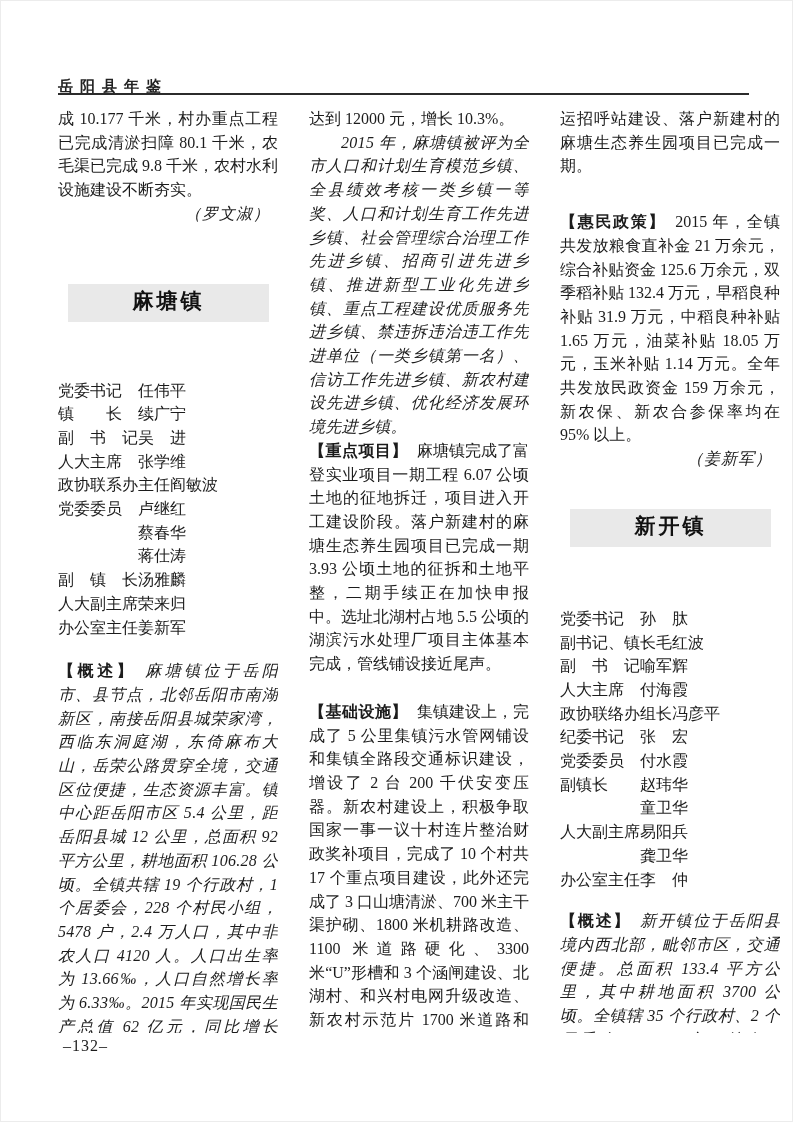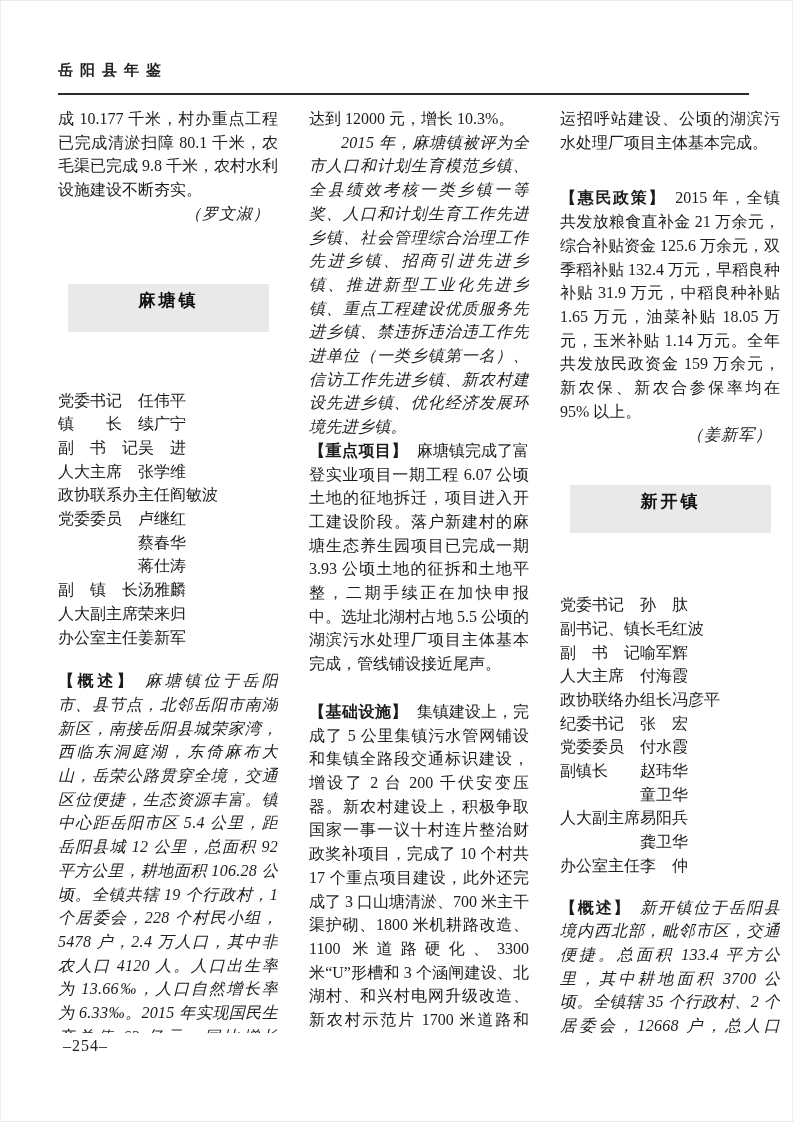--- a/index.html
+++ b/index.html
@@ -10,21 +10,21 @@
     background: #ffffff;
     box-sizing: border-box;
     border: 1px solid #ececec;
     font-family: "Liberation Serif", "DejaVu Serif", serif;
     color: #1c1c1c;
     overflow: hidden;
   }
   .running-head {
     position: absolute;
     left: 57px;
-    top: 60px;
+    top: 76px;
     font-family: "Liberation Sans", "DejaVu Sans", sans-serif;
     font-weight: bold;
     font-size: 15px;
     letter-spacing: 7px;
     color: #222;
   }
   .head-rule {
     position: absolute;
     left: 57px;
     top: 92px;
@@ -61,26 +61,26 @@
   }
   .seclabel {
     font-family: "Liberation Sans", "DejaVu Sans", sans-serif;
     font-weight: bold;
     font-style: normal;
     letter-spacing: 0.5px;
     margin-right: 9px;
   }
   .townbox {
     background: #e9e9e9;
-    height: 48px;
+    height: 38px;
     line-height: 33px;
     text-align: center;
     font-family: "Liberation Sans", "DejaVu Sans", sans-serif;
     font-weight: bold;
-    font-size: 17px;
+    font-size: 21px;
     letter-spacing: 3px;
     color: #111;
   }
   .roster { }
   .roster-row { display: flex; line-height: 23.7px; }
   .roster-label { flex: 0 0 80px; white-space: nowrap; }
   .roster-name { white-space: nowrap; }
   
   .c1-townbox { margin: 58px 9px 0 10px; }
   .c1-roster { margin-top: 57px; }
@@ -163,21 +163,21 @@
     </div>
 
     <div class="col">
       <p>达到 12000 元，增长 10.3%。</p>
       <p class="kai indent">2015 年，麻塘镇被评为全市人口和计划生育模范乡镇、全县绩效考核一类乡镇一等奖、人口和计划生育工作先进乡镇、社会管理综合治理工作先进乡镇、招商引进先进乡镇、推进新型工业化先进乡镇、重点工程建设优质服务先进乡镇、禁违拆违治违工作先进单位（一类乡镇第一名）、信访工作先进乡镇、新农村建设先进乡镇、优化经济发展环境先进乡镇。</p>
       <p class="c2-sec1"><span class="seclabel">【重点项目】</span><span>麻塘镇完成了富登实业项目一期工程 6.07 公顷土地的征地拆迁，项目进入开工建设阶段。落户新建村的麻塘生态养生园项目已完成一期 3.93 公顷土地的征拆和土地平整，二期手续正在加快申报中。选址北湖村占地 5.5 公顷的湖滨污水处理厂项目主体基本完成，管线铺设接近尾声。</span></p>
       <p class="c2-sec2"><span class="seclabel">【基础设施】</span><span>集镇建设上，完成了 5 公里集镇污水管网铺设和集镇全路段交通标识建设，增设了 2 台 200 千伏安变压器。新农村建设上，积极争取国家一事一议十村连片整治财政奖补项目，完成了 10 个村共 17 个重点项目建设，此外还完成了 3 口山塘清淤、700 米主干渠护砌、1800 米机耕路改造、1100 米道路硬化、3300 米“U”形槽和 3 个涵闸建设、北湖村、和兴村电网升级改造、新农村示范片 1700 米道路和 280 个庭院绿化、岳荣公路两侧共 30 个客</span></p>
     </div>
 
     <div class="col">
-      <p>运招呼站建设、公顷的湖滨污水处理厂项目主体基本完成。</p>
+      <p>运招呼站建设、落户新建村的麻塘生态养生园项目已完成一期。</p>
       <p class="c3-sec1"><span class="seclabel">【惠民政策】</span><span>2015 年，全镇共发放粮食直补金 21 万余元，综合补贴资金 125.6 万余元，双季稻补贴 132.4 万元，早稻良种补贴 31.9 万元，中稻良种补贴 1.65 万元，油菜补贴 18.05 万元，玉米补贴 1.14 万元。全年共发放民政资金 159 万余元，新农保、新农合参保率均在 95% 以上。</span></p>
       <p class="sig">（姜新军）</p>
       <div class="townbox c3-townbox">新开镇</div>
       <div class="roster c3-roster">
         <div class="roster-row">
             <span class="roster-label">党委书记</span>
             <span class="roster-name">孙　肽</span>
           </div>
         <div class="roster-row">
             <span class="roster-label">副书记、镇长</span>
@@ -222,15 +222,15 @@
         <div class="roster-row">
             <span class="roster-label">办公室主任</span>
             <span class="roster-name">李　仲</span>
           </div>
       </div>
       <p class="kai c3-overview"><span class="seclabel">【概述】</span><span>新开镇位于岳阳县境内西北部，毗邻市区，交通便捷。总面积 133.4 平方公里，其中耕地面积 3700 公顷。全镇辖 35 个行政村、2 个居委会，12668 户，总人口 39000 人（其中非农业人口 1349 人）。2015 年人口出生率为</span></p>
     </div>
 
   </div>
 
-  <div class="pagenum">–254–</div>
+  <div class="pagenum">–132–</div>
 
 </div>
 
 </body></html>

